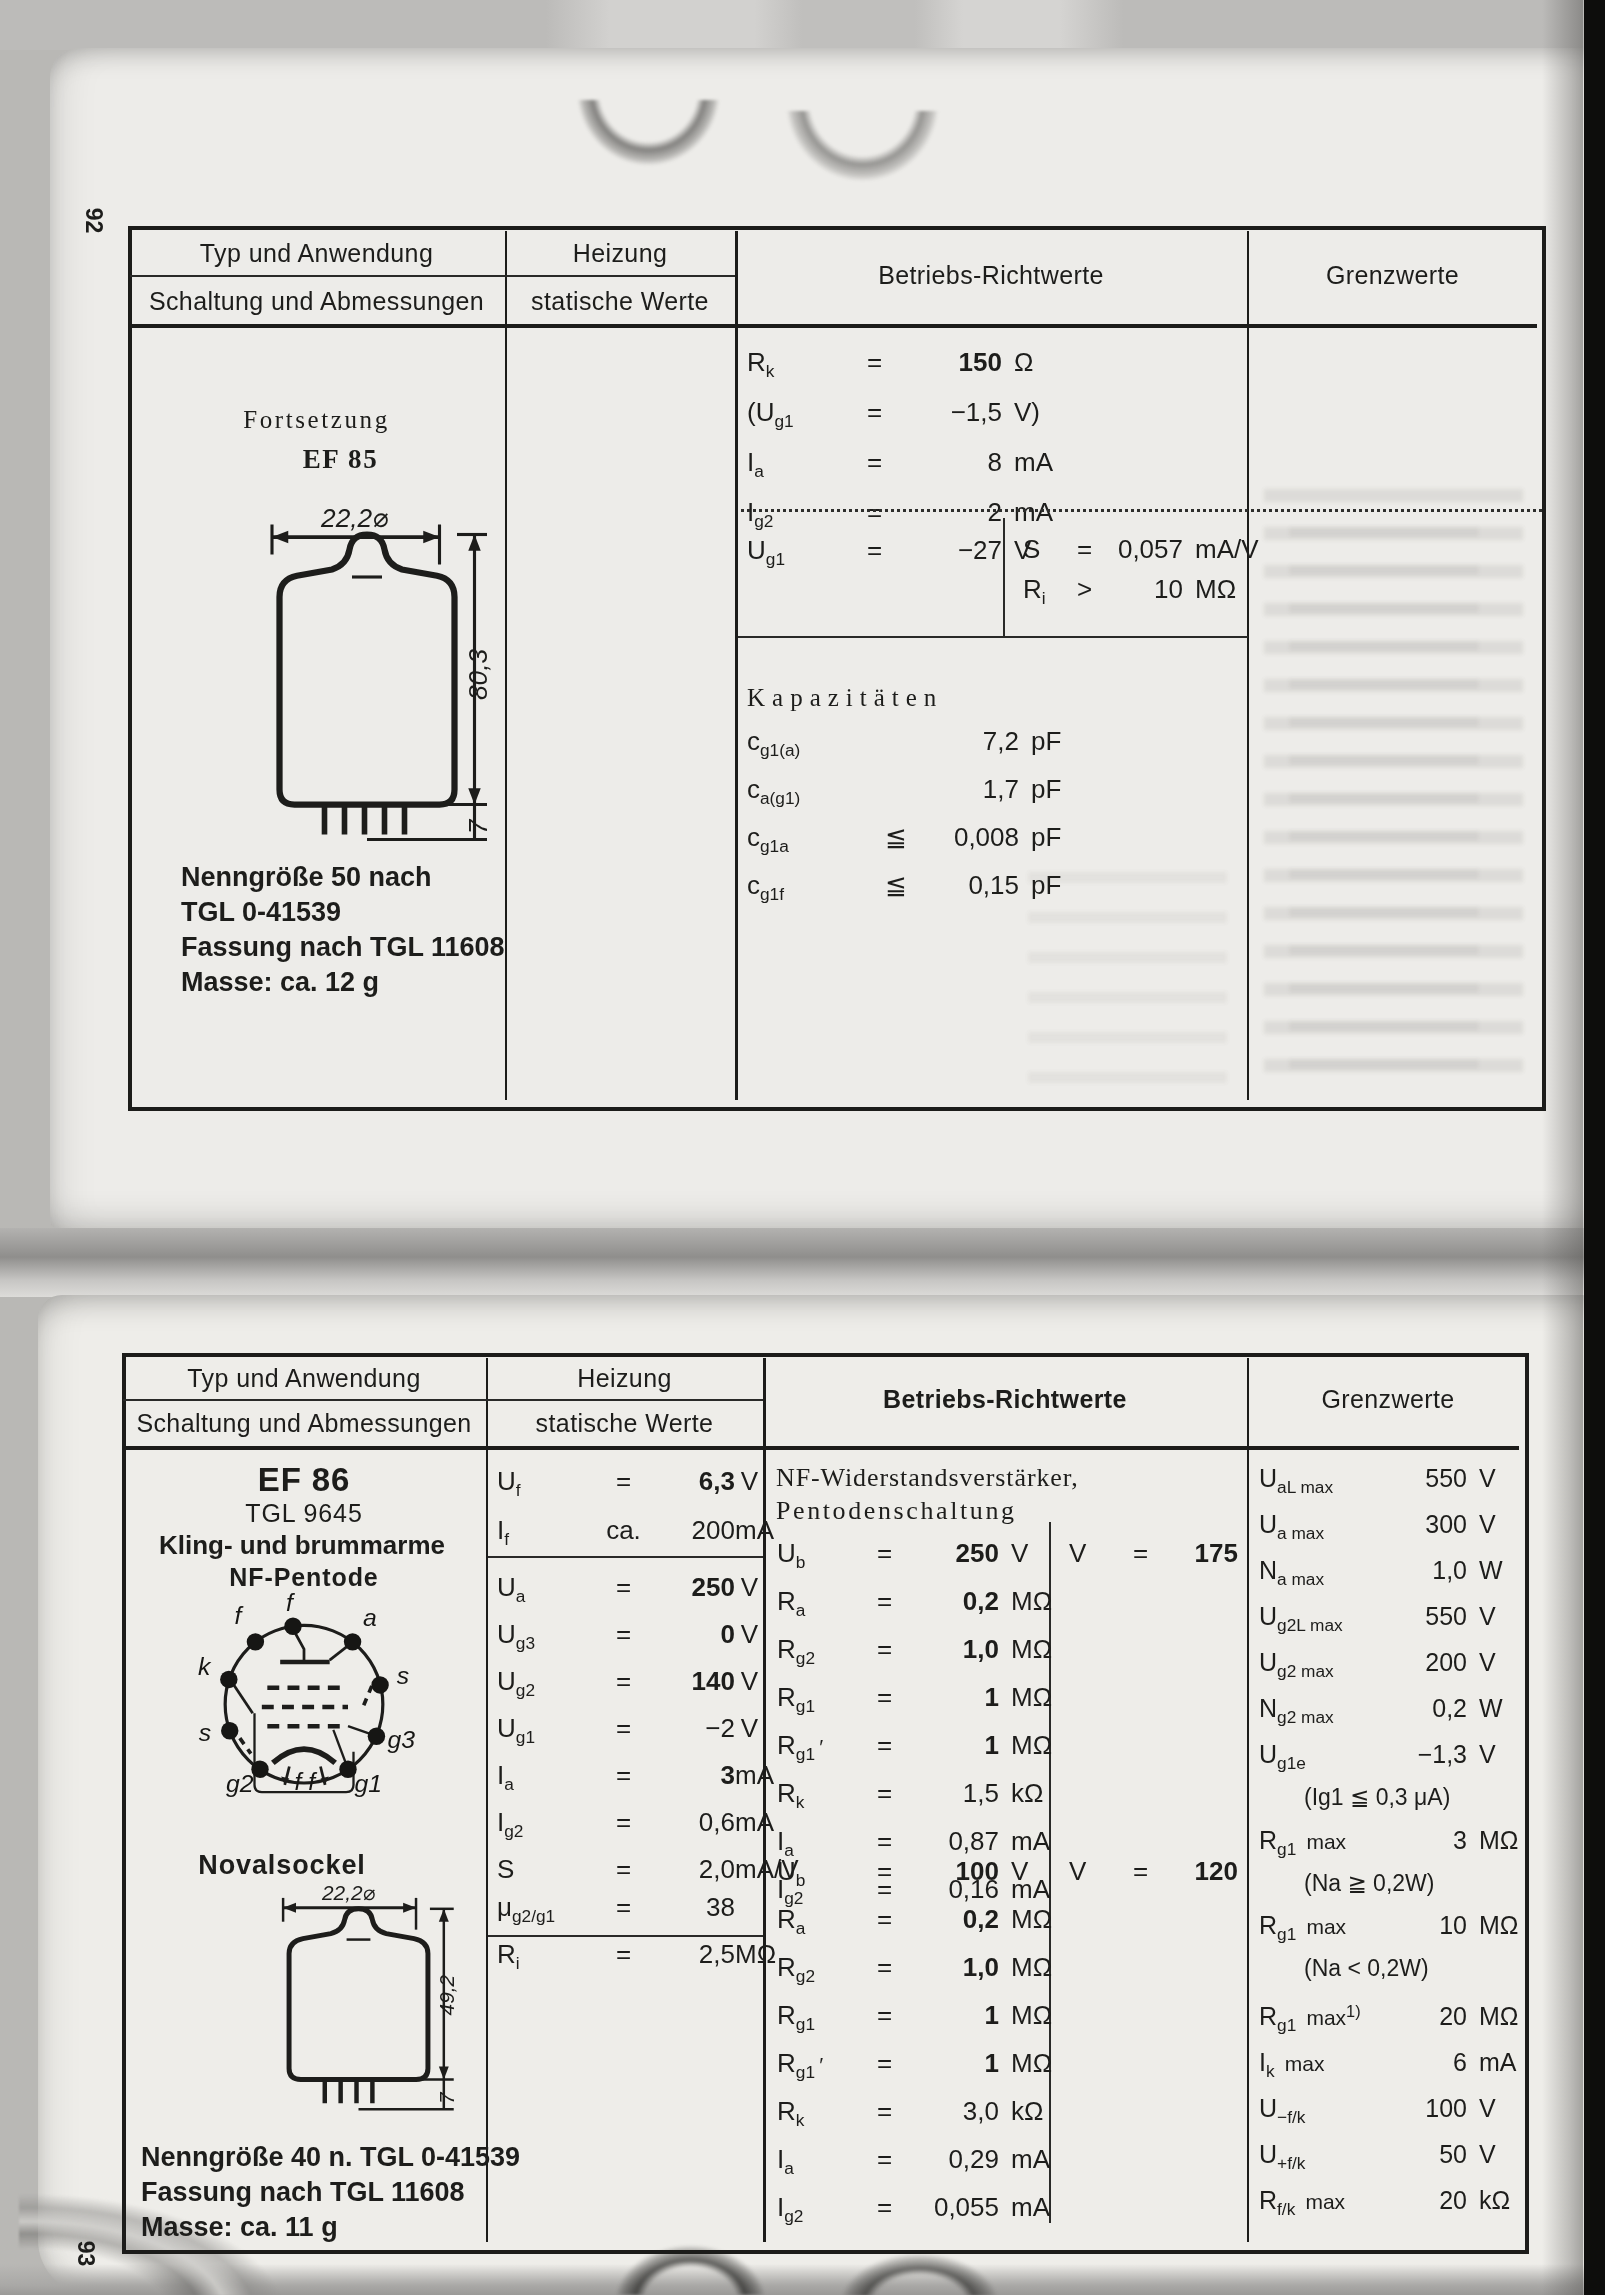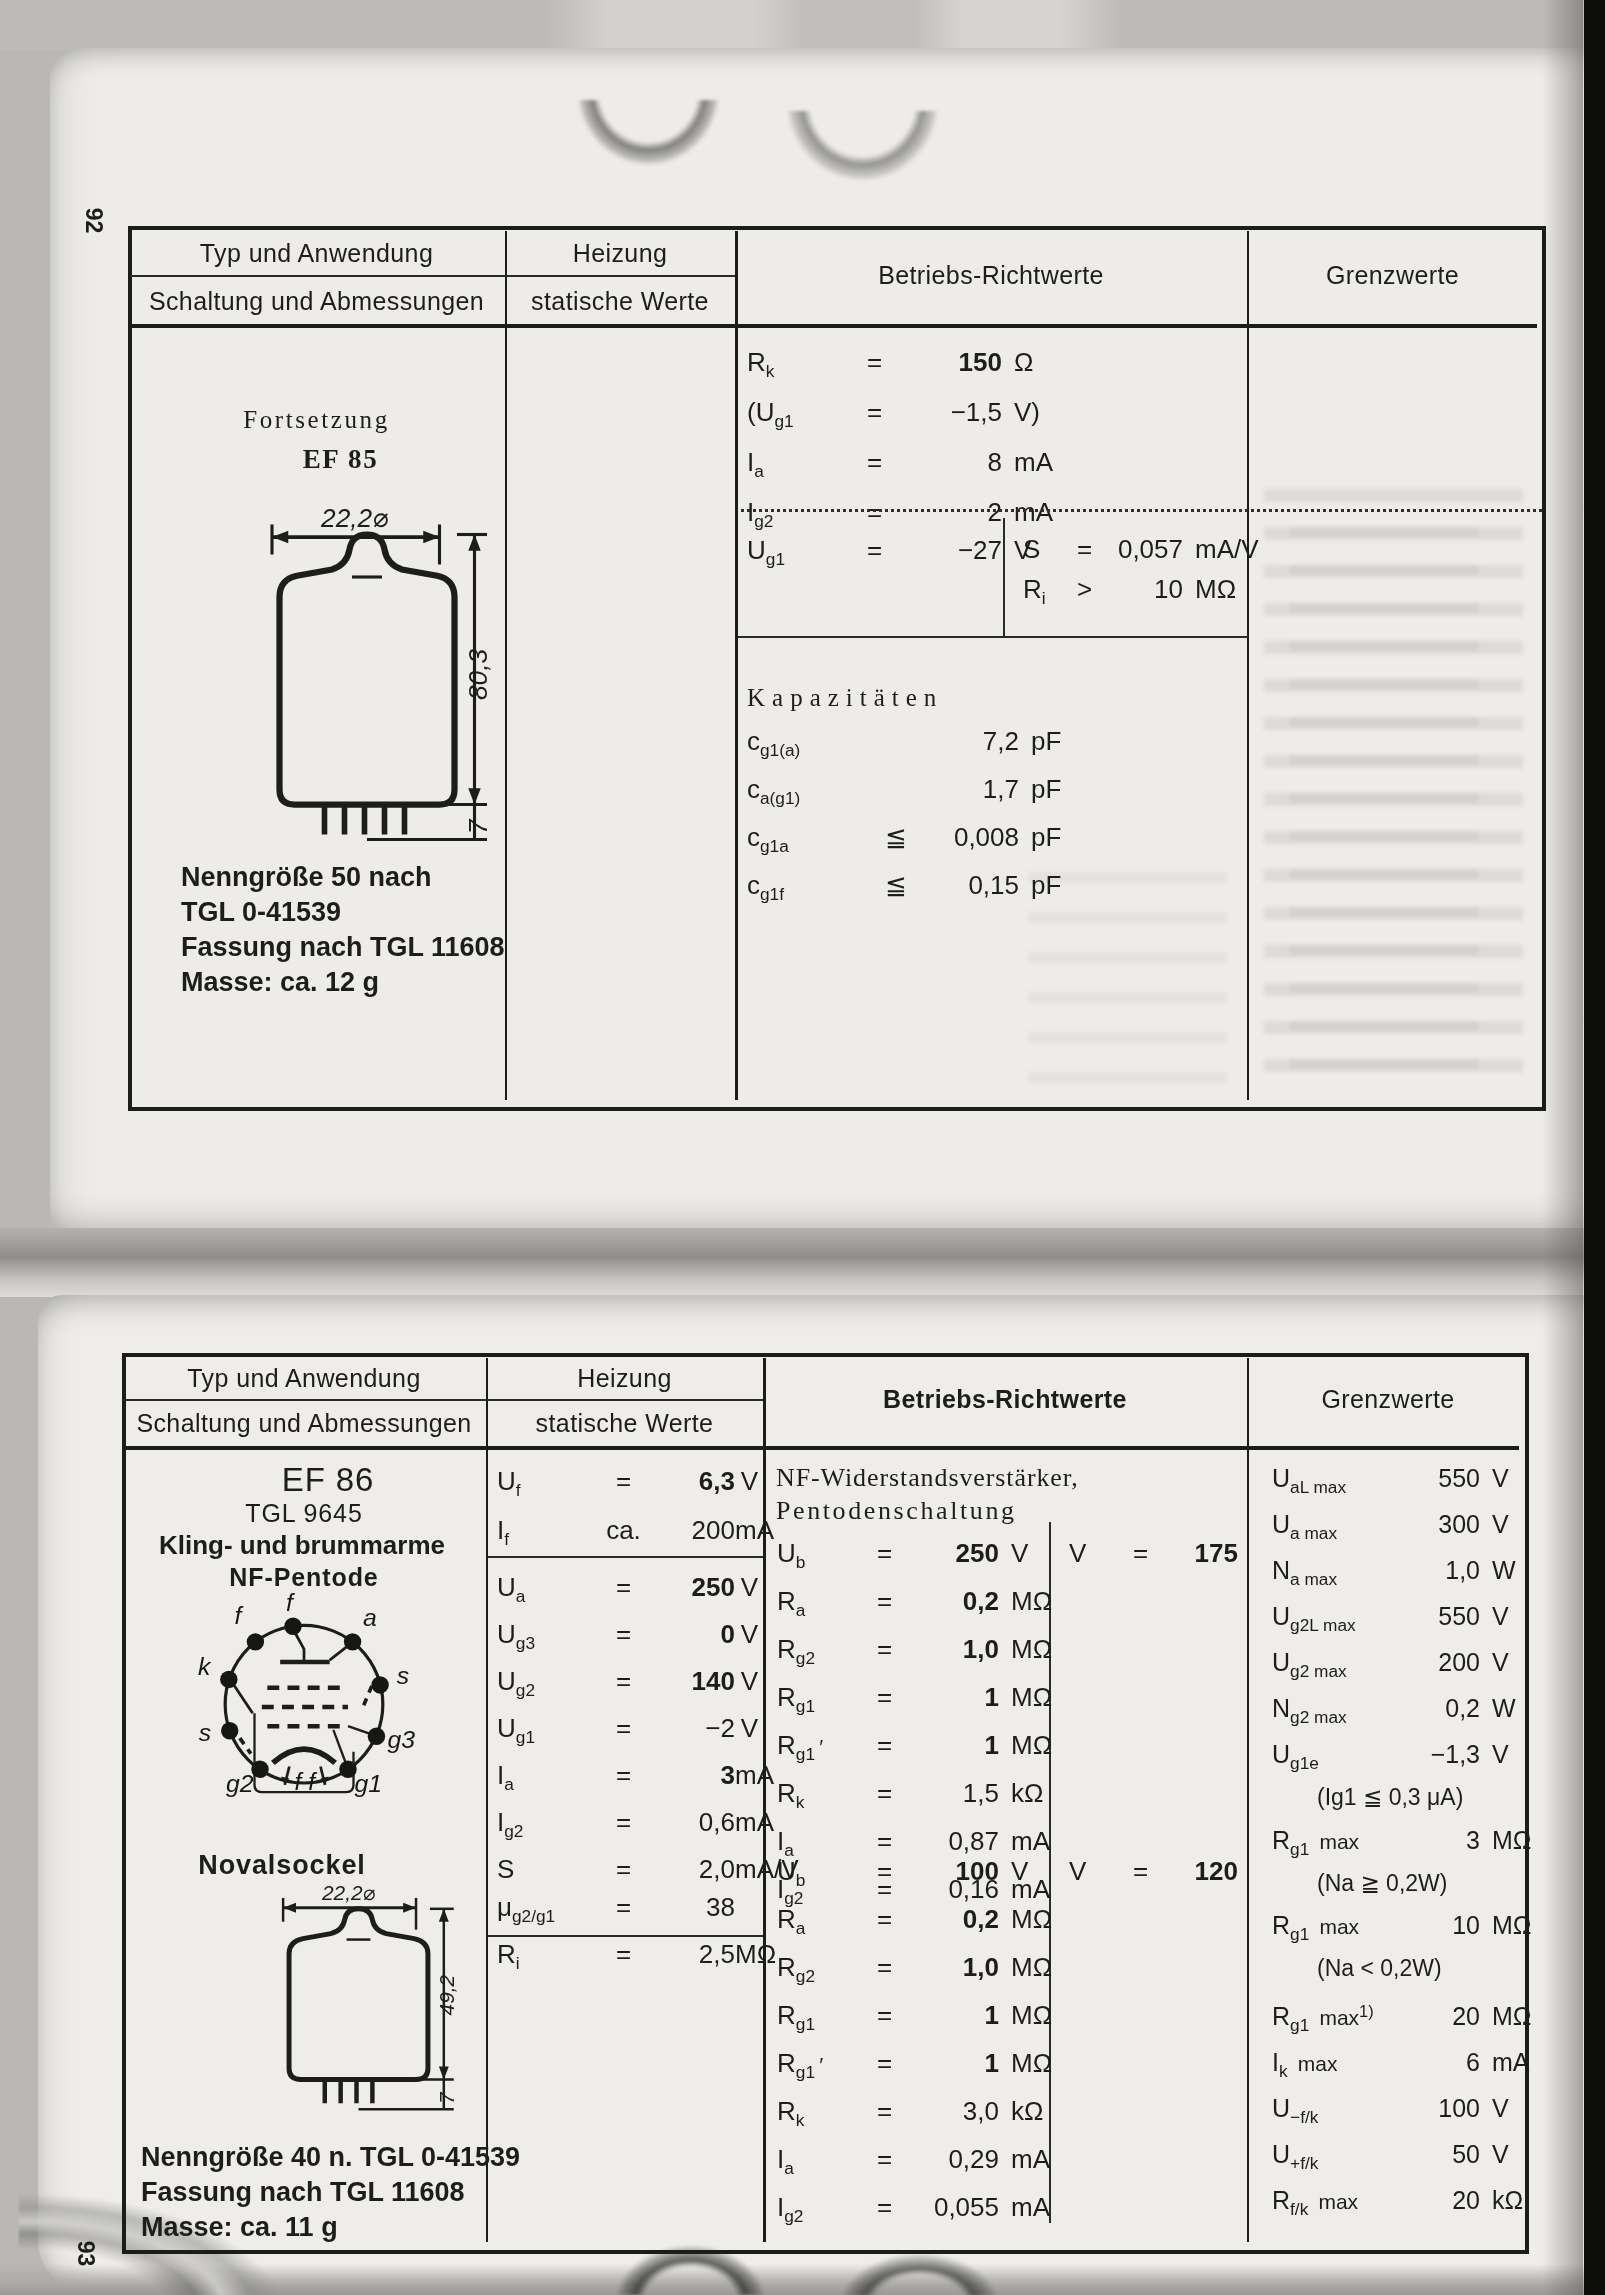--- a/index.html
+++ b/index.html
@@ -76,21 +76,21 @@
   .gain .row{grid-template-columns:39px 65px 65px auto;line-height:39px;font-size:26px;}
   .grenz .row{grid-template-columns:149px 59px auto;line-height:37px;font-size:25px;}
   .grenz .row.noterow{grid-template-columns:1fr;line-height:31px;}
   .row.gap{margin-top:8.6px;}
   
   svg{overflow:visible;}
   .ink{stroke:#1d1d1b;fill:none;}
   .dimtext{font-size:21px;font-style:italic;fill:#1d1d1b;}
   .pinlabel{font-size:27px;font-style:italic;fill:#161614;}
   .pagenum{font-size:23px;font-weight:700;transform:rotate(90deg);}
-  .titlebig{font-size:33px;font-weight:400;letter-spacing:0.9px;padding-left:24px;}
+  .titlebig{font-size:33px;font-weight:700;letter-spacing:0.9px;}
 </style>
 </head>
 <body>
 
 <div class="abs topband"></div>
 <div class="abs page1"></div>
 <div class="abs midband"></div>
 <div class="abs page2"></div>
 <div class="abs botband"></div>
 <div class="abs corner"></div>
@@ -512,21 +512,21 @@
   </div>
 <div class="abs rows gain" style="left:1069px;top:1852px;width:173px;">
     <div class="row">
       <span class="lbl">V</span>
       <span class="op">=</span>
       <span class="val b">120</span>
       <span class="unit"></span>
     </div>
   </div>
 
-<div class="abs rows grenz" style="left:1259px;top:1460px;width:259px;margin-left:13px;">
+<div class="abs rows grenz" style="left:1259px;top:1460px;width:259px;">
     <div class="row">
       <span class="lbl">U<sub>aL max</sub></span>
       <span class="val">550</span>
       <span class="unit">V</span>
     </div>
     <div class="row">
       <span class="lbl">U<sub>a max</sub></span>
       <span class="val">300</span>
       <span class="unit">V</span>
     </div>

